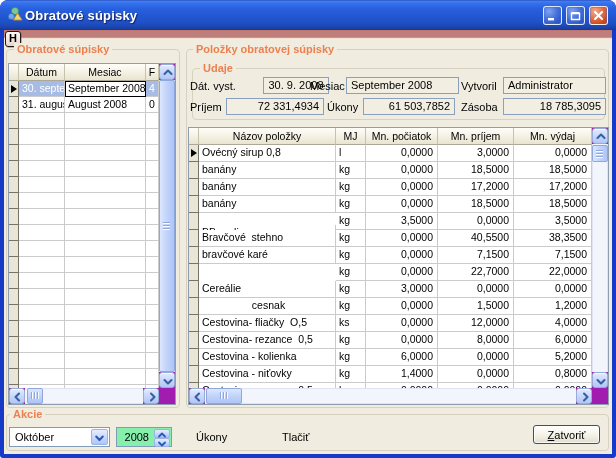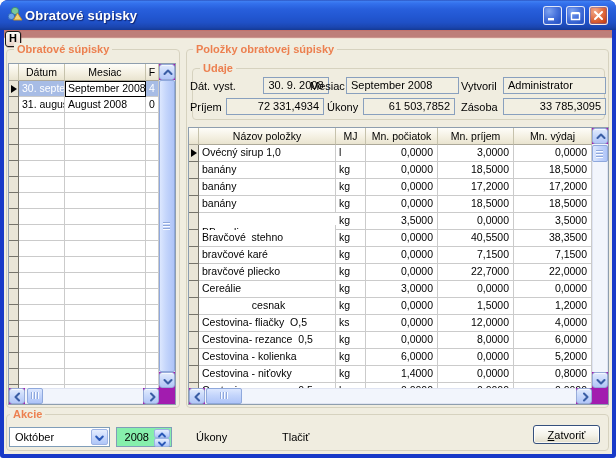--- a/index.html
+++ b/index.html
@@ -309,21 +309,21 @@
         <div class="g-header-cell" style="left: 0px; width: 10px; height: 17px;"></div>
         <div class="g-header-cell" style="left: 10px; width: 137px; height: 17px;">Názov položky</div>
         <div class="g-header-cell" style="left: 147px; width: 30px; height: 17px;">MJ</div>
         <div class="g-header-cell" style="left: 249px; width: 76px; height: 17px;">Mn. príjem</div>
         <div class="g-header-cell" style="left: 177px; width: 72px; height: 17px;">Mn. počiatok</div>
         <div class="g-header-cell" style="left: 325px; width: 78px; height: 17px;">Mn. výdaj</div>
         <div class="g-data" style="left: 0px; top: 17px; width: 403px; height: 243px;">
           <div class="g-ind" style="left: 0px; top: 0px; width: 10px; height: 17px;">
             <div class="arrow" style=""></div>
           </div>
-          <div class="g-cell txt" style="left: 10px; top: 0px; width: 137px; height: 17px;">Ovécný sirup 1,0</div>
+          <div class="g-cell txt" style="left: 10px; top: 0px; width: 137px; height: 17px;">Ovécný sirup 0,8</div>
           <div class="g-cell txt" style="left: 147px; top: 0px; width: 30px; height: 17px;">l</div>
           <div class="g-cell num" style="left: 177px; top: 0px; width: 72px; height: 17px;">0,0000</div>
           <div class="g-cell num" style="left: 249px; top: 0px; width: 76px; height: 17px;">3,0000</div>
           <div class="g-cell num" style="left: 325px; top: 0px; width: 78px; height: 17px;">0,0000</div>
           <div class="g-ind" style="left: 0px; top: 17px; width: 10px; height: 17px;"></div>
           <div class="g-cell txt" style="left: 10px; top: 17px; width: 137px; height: 17px;">banány</div>
           <div class="g-cell txt" style="left: 147px; top: 17px; width: 30px; height: 17px;">kg</div>
           <div class="g-cell num" style="left: 177px; top: 17px; width: 72px; height: 17px;">0,0000</div>
           <div class="g-cell num" style="left: 249px; top: 17px; width: 76px; height: 17px;">18,5000</div>
           <div class="g-cell num" style="left: 325px; top: 17px; width: 78px; height: 17px;">18,5000</div>
@@ -351,21 +351,20 @@
           <div class="g-cell num" style="left: 177px; top: 85px; width: 72px; height: 17px;">0,0000</div>
           <div class="g-cell num" style="left: 249px; top: 85px; width: 76px; height: 17px;">40,5500</div>
           <div class="g-cell num" style="left: 325px; top: 85px; width: 78px; height: 17px;">38,3500</div>
           <div class="g-ind" style="left: 0px; top: 102px; width: 10px; height: 17px;"></div>
           <div class="g-cell txt" style="left: 10px; top: 102px; width: 137px; height: 17px;">bravčové karé</div>
           <div class="g-cell txt" style="left: 147px; top: 102px; width: 30px; height: 17px;">kg</div>
           <div class="g-cell num" style="left: 177px; top: 102px; width: 72px; height: 17px;">0,0000</div>
           <div class="g-cell num" style="left: 249px; top: 102px; width: 76px; height: 17px;">7,1500</div>
           <div class="g-cell num" style="left: 325px; top: 102px; width: 78px; height: 17px;">7,1500</div>
           <div class="g-ind" style="left: 0px; top: 119px; width: 10px; height: 17px;"></div>
-          <div class="g-cell txt" style="left: 10px; top: 119px; width: 137px; height: 17px;">bravčové pliecko</div>
           <div class="g-cell txt" style="left: 147px; top: 119px; width: 30px; height: 17px;">kg</div>
           <div class="g-cell num" style="left: 177px; top: 119px; width: 72px; height: 17px;">0,0000</div>
           <div class="g-cell num" style="left: 249px; top: 119px; width: 76px; height: 17px;">22,7000</div>
           <div class="g-cell num" style="left: 325px; top: 119px; width: 78px; height: 17px;">22,0000</div>
           <div class="g-ind" style="left: 0px; top: 136px; width: 10px; height: 17px;"></div>
           <div class="g-cell txt" style="left: 10px; top: 136px; width: 137px; height: 17px;">Cereálie</div>
           <div class="g-cell txt" style="left: 147px; top: 136px; width: 30px; height: 17px;">kg</div>
           <div class="g-cell num" style="left: 177px; top: 136px; width: 72px; height: 17px;">3,0000</div>
           <div class="g-cell num" style="left: 249px; top: 136px; width: 76px; height: 17px;">0,0000</div>
           <div class="g-cell num" style="left: 325px; top: 136px; width: 78px; height: 17px;">0,0000</div>
@@ -470,15 +469,15 @@
       <div class="fld c" style="left: 236px; top: 47px; width: 66px;">30. 9. 2008</div>
       <span class="fld-label" style="left: 306px; top: 49px;">Mesiac</span>
       <div class="fld " style="left: 342px; top: 47px; width: 113px;">September 2008</div>
       <span class="fld-label" style="left: 457px; top: 49px;">Vytvoril</span>
       <div class="fld " style="left: 499px; top: 47px; width: 103px;">Administrator</div>
       <span class="fld-label" style="left: 186px; top: 70px;">Príjem</span>
       <div class="fld r" style="left: 222px; top: 68px; width: 98px;">72 331,4934</div>
       <span class="fld-label" style="left: 323px; top: 70px;">Úkony</span>
       <div class="fld r" style="left: 359px; top: 68px; width: 92px;">61 503,7852</div>
       <span class="fld-label" style="left: 457px; top: 70px;">Zásoba</span>
-      <div class="fld r" style="left: 499px; top: 68px; width: 103px;">33 785,3095</div>
+      <div class="fld r" style="left: 499px; top: 68px; width: 103px;">18 785,3095</div>
     </div>
 </div>
 
 </body></html>

